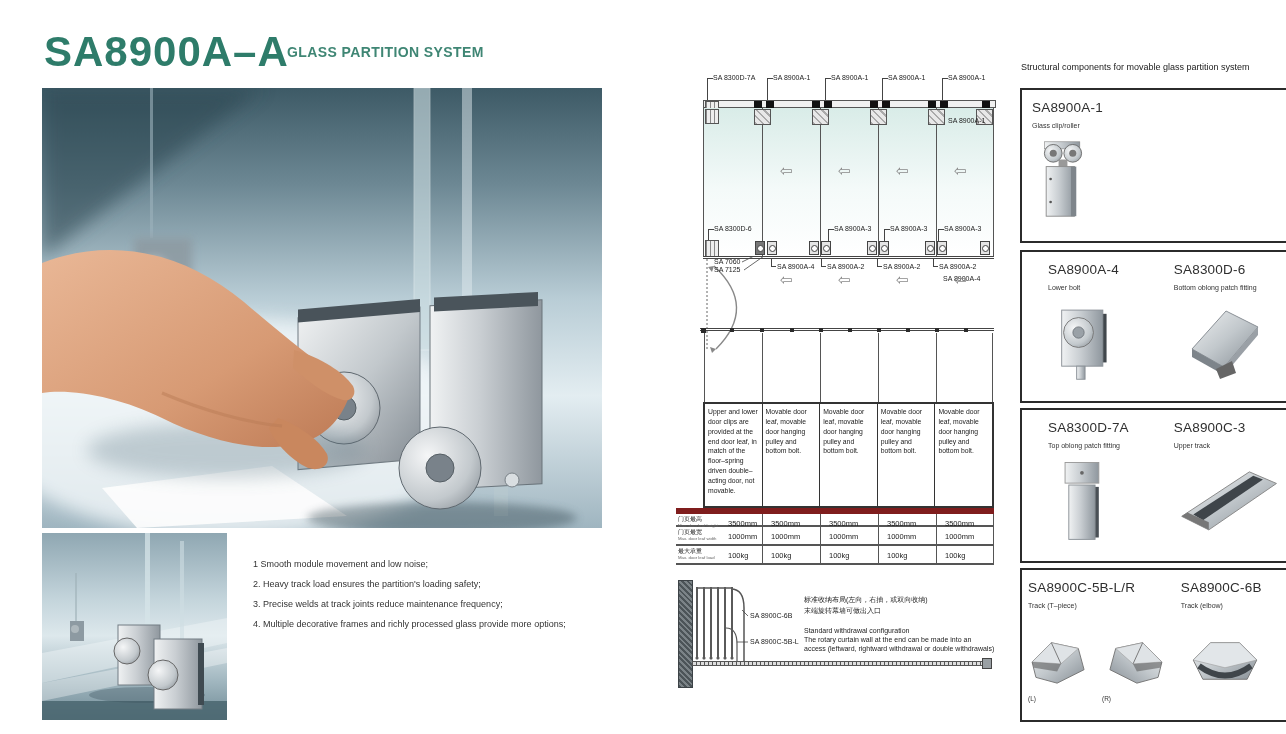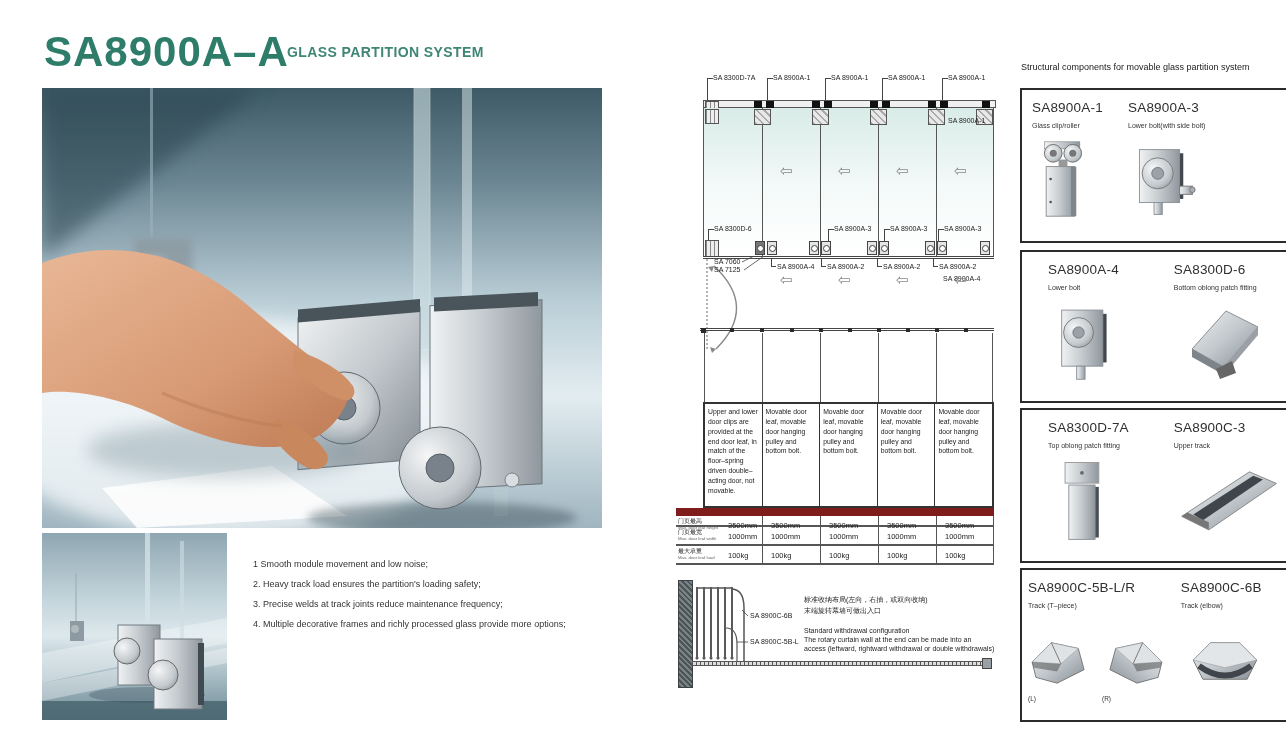--- a/index.html
+++ b/index.html
@@ -30,21 +30,21 @@
   .fit::after{content:"";position:absolute;width:5px;height:5px;border:1px solid #444;border-radius:50%;left:1px;top:3px;background:#fdfdfd;}
   .fitdark{background:#777;}
   .dline{position:absolute;height:1px;border-top:1px solid #444;border-bottom:1px solid #444;}
   .node{position:absolute;width:4px;height:4px;background:#2b2b2b;}
   
   .desc-table{position:absolute;left:27px;top:342px;width:291px;height:106px;border:2px solid #333;box-sizing:border-box;display:flex;}
   .desc-cell{flex:1;border-right:1px solid #333;padding:3px 3px;font-size:6.8px;line-height:1.45;color:#222;}
   .desc-cell:last-child{border-right:none;}
   .spec-table{position:absolute;left:0;top:448px;width:318px;}
   .spec-row{display:flex;height:19px;border-bottom:2px solid #555;box-sizing:border-box;}
-  .spec-row:first-child{border-top:8px solid #7f1d1d;justify-content:center;}
+  .spec-row:first-child{border-top:6px solid #7f1d1d;justify-content:center;}
   .spec-lab{width:44px;padding:2px 0 0 2px;box-sizing:border-box;}
   .spec-cn{font-size:6px;color:#222;line-height:1.2;}
   .spec-en{font-size:4.3px;color:#666;line-height:1.2;}
   .spec-val{font-size:7.5px;color:#222;padding:5px 0 0 8px;box-sizing:border-box;}
   .v1{width:42px;} .vn{width:58px;border-left:1px solid #555;}
   .spec-row .vn:last-child{border-right:1px solid #555;}
   
   .wall{position:absolute;left:2px;top:520px;width:13px;height:106px;background:repeating-linear-gradient(45deg,#4c5458 0 2px,#7b8387 2px 4px);border:1px solid #3c4246;}
   .leaf{position:absolute;width:2px;height:72px;top:527px;background:#5a5a5a;}
   .wtrack{position:absolute;left:16px;top:601px;width:296px;height:3px;border-top:1px solid #555;border-bottom:1px solid #555;background:repeating-linear-gradient(90deg,#555 0 1px,#ddd 1px 4px);}
@@ -383,35 +383,20 @@
           <circle cx="24" cy="19" r="4" fill="#777"></circle>
             <circle cx="46" cy="19" r="4" fill="#777"></circle>
           <rect x="30" y="26" width="10" height="8" fill="#999"></rect>
           <rect x="16" y="34" width="32" height="56" fill="url(#gMetalV)" stroke="#888"></rect>
           <rect x="44" y="34" width="6" height="56" fill="#7e858b"></rect>
           <circle cx="21" cy="48" r="1.5" fill="#555"></circle>
             <circle cx="21" cy="74" r="1.5" fill="#555"></circle>
         </svg>
       </div>
     </div>
-    <div class="comp-item" style="width:92px">
-      <div class="comp-code">SA8900A-3</div>
-      <div class="comp-desc">Lower bolt(with side bolt)</div>
-      <div class="comp-img">
-        <svg width="74" height="84" viewBox="0 0 80 92">
-          <rect x="48" y="20" width="12" height="50" fill="#41474c"></rect>
-          <rect x="12" y="16" width="44" height="58" fill="url(#gMetalV)" stroke="#8a9096"></rect>
-          <circle cx="32" cy="42" r="17" fill="url(#gKnob)" stroke="#777"></circle>
-          <circle cx="32" cy="42" r="6.5" fill="#9aa1a7" stroke="#6f767c"></circle>
-          <rect x="56" y="56" width="14" height="9" fill="url(#gMetalV)" stroke="#777"></rect>
-          <circle cx="70" cy="60" r="3" fill="#aab0b5" stroke="#777"></circle>
-          <rect x="28" y="74" width="9" height="13" fill="url(#gMetalV)" stroke="#8a9096"></rect>
-        </svg>
-      </div>
-    </div>
   </div>
 
   <div class="comp-box" style="top:190px;height:153px">
     <div class="comp-item" style="width:122px;padding-left:26px">
       <div class="comp-code">SA8900A-4</div>
       <div class="comp-desc">Lower bolt</div>
       <div class="comp-img">
         <svg width="76" height="86" viewBox="0 0 80 92">
           <rect x="50" y="18" width="12" height="52" fill="#41474c"></rect>
           <rect x="14" y="14" width="44" height="60" fill="url(#gMetalV)" stroke="#8a9096"></rect>

